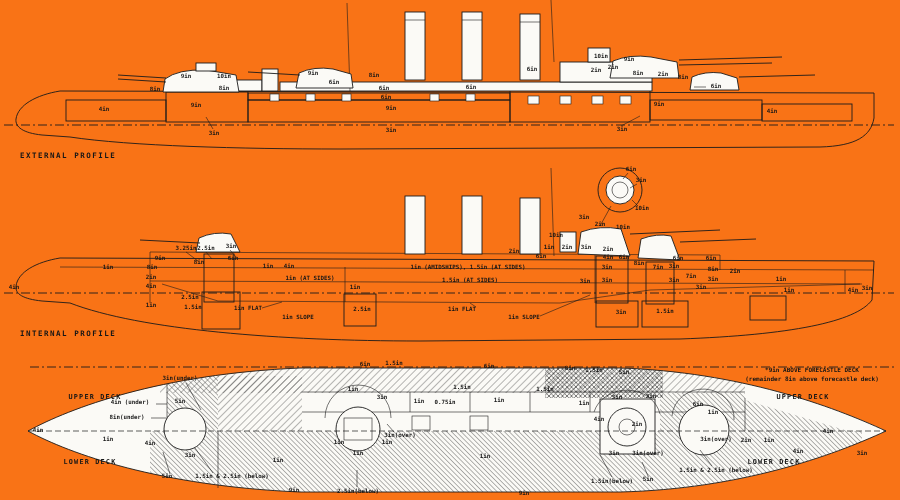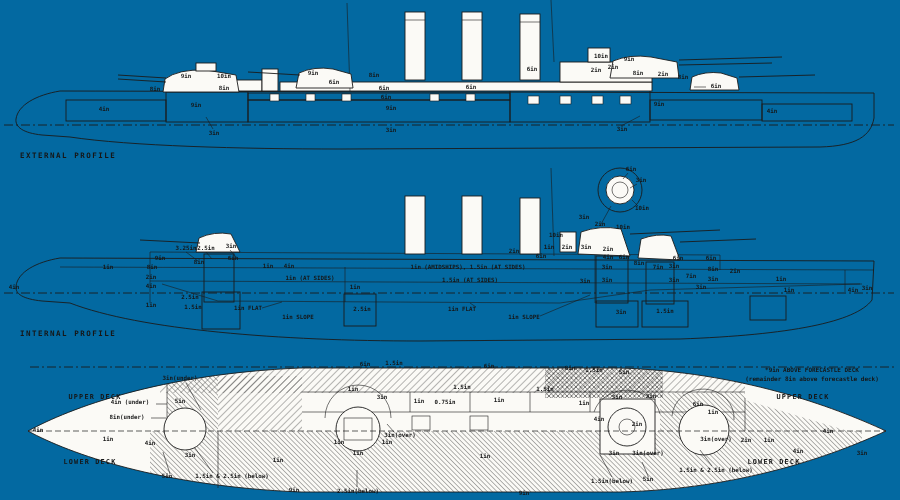--- a/index.html
+++ b/index.html
@@ -1,16 +1,16 @@
 <!DOCTYPE html>
 <html><head>
 <meta charset="utf-8">
 <style>
   html,body{margin:0;padding:0;background:#e8e6e0;}
-  .sheet{position:relative;width:900px;height:500px;background:#0369a1;overflow:hidden;
+  .sheet{position:relative;width:900px;height:500px;background:#f97316;overflow:hidden;
          font-family:"DejaVu Sans Mono",monospace;}
   svg{position:absolute;left:0;top:0;}
   .ink{stroke:#1b1b1b;fill:none;stroke-width:0.9;}
   .thin{stroke:#1b1b1b;fill:none;stroke-width:0.6;}
   .wl{stroke:#1b1b1b;fill:none;stroke-width:0.9;stroke-dasharray:9 3 2 3;}
   .cl{stroke:#1b1b1b;fill:none;stroke-width:0.7;stroke-dasharray:6 3;}
   .paper{fill:#fbfaf6;}
   text{fill:#161616;}
   .lbl{font:700 5.8px "DejaVu Sans Mono",monospace;text-anchor:middle;}
   .cap{font:700 7.5px "DejaVu Sans Mono",monospace;letter-spacing:1.5px;}

